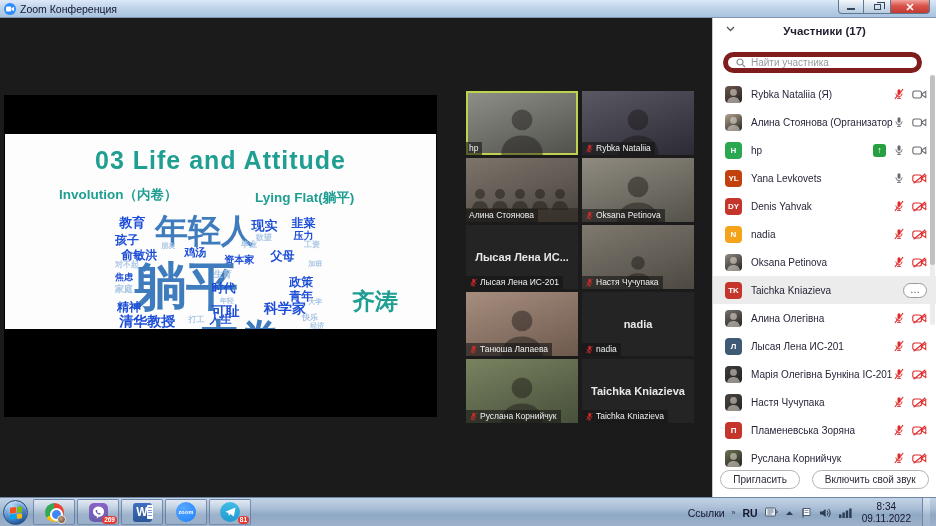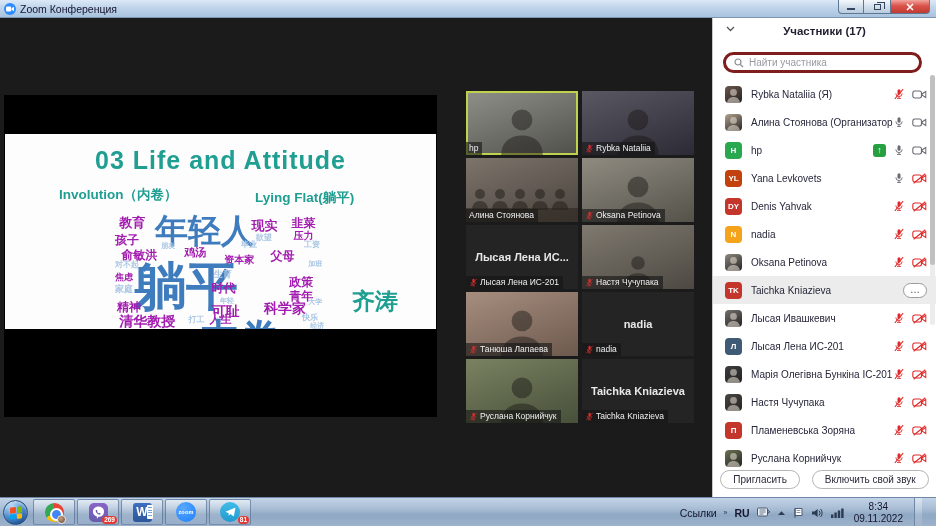--- a/index.html
+++ b/index.html
@@ -36,21 +36,21 @@
   .slide { position:absolute; left:1px; top:39px; width:431px; height:195px; background:#fdfdfd; overflow:hidden; }
   .slide-title { position:absolute; left:0; top:12px; width:100%; text-align:center;
     font-size:25px; font-weight:bold; color:#1f9e92; letter-spacing:1px; }
   .slide-sub { position:absolute; font-size:13.5px; font-weight:bold; color:#1f9e92; }
   .slide-sub.left { left:54px; top:52px; }
   .slide-sub.right { left:250px; top:55px; }
   .cloud { position:absolute; left:110px; top:80px; width:210px; height:152px; }
   .cw { position:absolute; font-weight:bold; line-height:1; white-space:nowrap;
     font-family:"DejaVu Sans","Liberation Sans",sans-serif; }
   .cw.big { color:#3f7cbe; }
-  .cw.mid { color:#a21caf; }
+  .cw.mid { color:#1d4ed8; }
   .cw.light { color:#a9c6e4; }
   .slide-author { position:absolute; right:38px; bottom:12px; font-size:23px; font-weight:bold; color:#1f9e92;margin-top:28px; }
 
   
   .tiles { position:absolute; left:466px; top:73px; width:228px; height:335px; }
   .tile { position:absolute; width:112px; height:64px; background:#242424; overflow:hidden; }
   .tile.active { outline:2px solid #bfd14d; outline-offset:-2px; }
   .tile .sil { position:absolute; inset:0; }
   .tile-label { position:absolute; left:0; bottom:0; max-width:100%; display:flex; align-items:center; gap:2px;
     background:rgba(20,20,20,.6); color:#f0f0f0; font-size:8.5px; padding:1px 4px 2px 3px; white-space:nowrap; }
@@ -58,21 +58,21 @@
     color:#e8e8e8; font-size:11px; font-weight:bold; padding:0 6px; text-align:center; }
 
   
   .panel { position:absolute; left:712px; top:0; width:224px; height:479px; background:#fff;
     border-left:1px solid #c9c9c9; }
   .panel-header { position:absolute; left:0; top:0; width:100%; height:26px;
     display:flex; align-items:center; justify-content:center; }
   .panel-title { font-size:11.5px; font-weight:bold; color:#1f1f30; }
   .panel-chevron { position:absolute; left:13px; top:8px; }
   .searchbox { position:absolute; left:10px; top:34px; width:199px; height:21px;
-    border:3px solid #7f1d1d; border-radius:11px; display:flex; align-items:center; padding:0 8px; gap:5px; background:#fff; }
+    border:5px solid #7f1d1d; border-radius:11px; display:flex; align-items:center; padding:0 8px; gap:5px; background:#fff; }
   .searchbox input { border:none; outline:none; width:150px; font-size:10px; color:#333; background:transparent; }
   .searchbox input::placeholder { color:#9a9aa0; }
   .plist { position:absolute; left:0; top:62px; width:224px; }
   .prow { position:relative; height:28px; display:flex; align-items:center; padding:0 10px 0 12px; }
   .prow.hover { background:#ececec; }
   .pavatar { width:17px; height:17px; border-radius:4px; flex:0 0 auto; margin-right:9px;
     display:flex; align-items:center; justify-content:center; color:#fff; font-size:8px; font-weight:bold; overflow:hidden; position:relative; }
   .pname { flex:1; font-size:10px; color:#26263a; white-space:nowrap; overflow:hidden; }
   .picons { display:flex; align-items:center; gap:7px; flex:0 0 auto; }
   .fb-badge { width:13px; height:13px; border-radius:3px; background:#27a042; color:#fff;
@@ -111,21 +111,21 @@
   .word-sq { width:19px; height:19px; border-radius:3px; background:linear-gradient(#3f6ec0,#2b579a);
     color:#fff; font-size:12px; font-weight:bold; display:flex; align-items:center; justify-content:center; }
   .word-sq i { font-style:normal; }
   .word-lines { position:absolute; right:0; top:3px; width:6px; height:14px; background:#fff; border-radius:1px;
     display:flex; flex-direction:column; justify-content:space-evenly; padding:1px; }
   .word-lines b { height:1px; background:#7aa0d4; }
   .zoom-ball { width:20px; height:20px; border-radius:50%; background:radial-gradient(circle at 35% 30%, #5aa8ff, #2d8cff 70%, #1f6fd0);
     color:#fff; font-size:5.5px; font-weight:bold; display:flex; align-items:center; justify-content:center; letter-spacing:.2px; }
   .tg-ball { width:20px; height:20px; border-radius:50%; background:linear-gradient(#41bce7,#2299d0);
     display:flex; align-items:center; justify-content:center; }
-  .tray { position:absolute; right:0; top:0; height:29px; display:flex; align-items:center; gap:7px; padding-right:14px; }
+  .tray { position:absolute; right:0; top:0; height:29px; display:flex; align-items:center; gap:7px; padding-right:6px; }
   .tray-label { font-size:10.5px; color:#15152e; }
   .tray-lang { font-size:10.5px; color:#15152e; font-weight:bold; }
   .tray-arrow { font-size:7px; color:#2a3a50; }
   .clock { text-align:center; font-size:10px; color:#15152e; line-height:12px; margin-left:2px; }
   .show-desktop { width:8px; height:29px; border-left:1px solid #6e87a6; margin-left:4px;
     background:linear-gradient(rgba(255,255,255,.4),rgba(255,255,255,.05)); }
   svg { display:block; }
 </style>
 </head>
 <body>
@@ -517,21 +517,21 @@
               <div class="more-btn">…</div>
             </div>
           </div>
           <div class="prow">
             <div class="pavatar" style="background:linear-gradient(150deg,#76716c,#222)">
       <svg width="17" height="17" viewBox="0 0 40 40" style="position:absolute;bottom:0;left:0;">
       <circle cx="20" cy="15" r="8" fill="rgba(235,225,215,.55)"></circle>
                 <path d="M5 40c0-9 7-14 15-14s15 5 15 14z" fill="rgba(235,225,215,.55)"></path>
               </svg>
             </div>
-            <div class="pname">Лысая Ивашкевич</div>
+            <div class="pname">Алина Олегівна</div>
     <div class="picons">
               <svg width="12" height="12" viewBox="0 0 16 16">
     <rect x="6" y="1.5" width="4" height="7.5" rx="2" fill="#e02b2b"></rect>
     <path d="M3.8 7.2a4.2 4.2 0 0 0 8.4 0" fill="none" stroke="#e02b2b" stroke-width="1.2"></path>
     <path d="M8 11.5v2.2M5.4 13.9h5.2" stroke="#e02b2b" stroke-width="1.2"></path>
     <path d="M2.5 14.5L13.5 1.5" stroke="#e02b2b" stroke-width="1.4"></path>
               </svg>
               <svg width="15" height="11" viewBox="0 0 19 14">
     <rect x="1" y="2.5" width="11" height="9" rx="2.5" fill="none" stroke="#e02b2b" stroke-width="1.4"></rect>
     <path d="M13 6l4.5-2.8v7.6L13 8z" fill="none" stroke="#e02b2b" stroke-width="1.3"></path>

